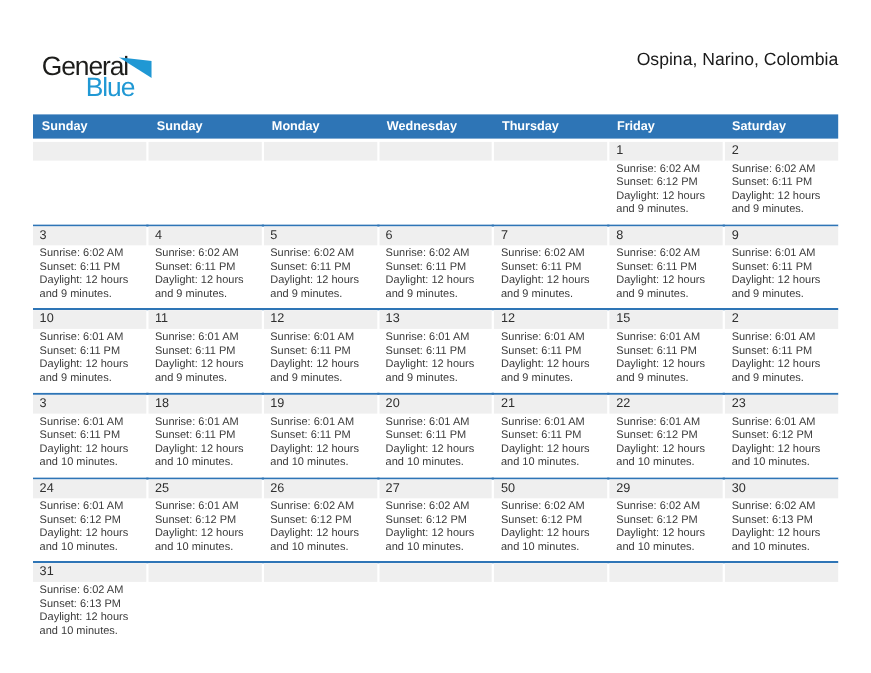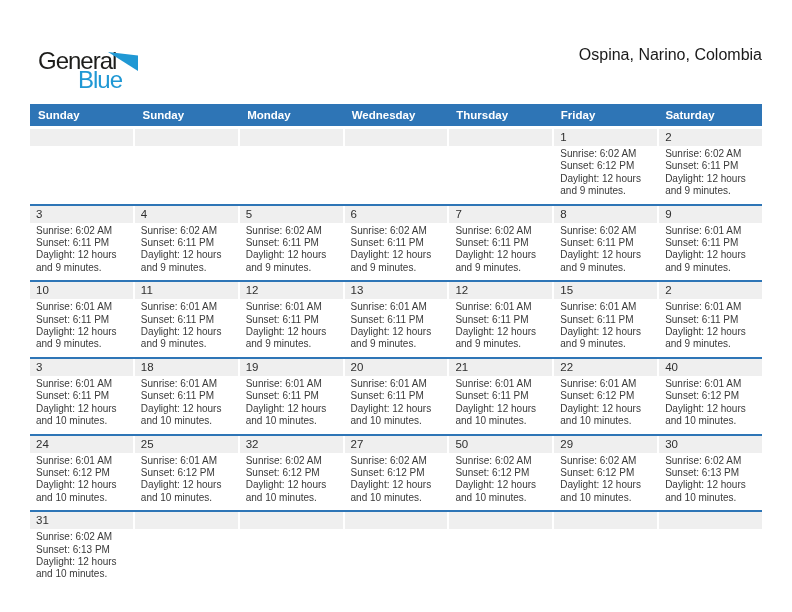--- a/index.html
+++ b/index.html
@@ -249,21 +249,21 @@
           </div>
           <div class="cell">
             <div class="num-strip">22</div>
             <div class="info">
               <div class="line">Sunrise: 6:01 AM</div>
               <div class="line">Sunset: 6:12 PM</div>
               <div class="line">Daylight: 12 hours and 10 minutes.</div>
             </div>
           </div>
           <div class="cell">
-            <div class="num-strip">40</div>
+            <div class="num-strip">23</div>
             <div class="info">
               <div class="line">Sunrise: 6:01 AM</div>
               <div class="line">Sunset: 6:12 PM</div>
               <div class="line">Daylight: 12 hours and 10 minutes.</div>
             </div>
           </div>
         </div>
         <div class="week-row">
           <div class="cell">
             <div class="num-strip">24</div>
@@ -275,21 +275,21 @@
           </div>
           <div class="cell">
             <div class="num-strip">25</div>
             <div class="info">
               <div class="line">Sunrise: 6:01 AM</div>
               <div class="line">Sunset: 6:12 PM</div>
               <div class="line">Daylight: 12 hours and 10 minutes.</div>
             </div>
           </div>
           <div class="cell">
-            <div class="num-strip">32</div>
+            <div class="num-strip">26</div>
             <div class="info">
               <div class="line">Sunrise: 6:02 AM</div>
               <div class="line">Sunset: 6:12 PM</div>
               <div class="line">Daylight: 12 hours and 10 minutes.</div>
             </div>
           </div>
           <div class="cell">
             <div class="num-strip">27</div>
             <div class="info">
               <div class="line">Sunrise: 6:02 AM</div>

